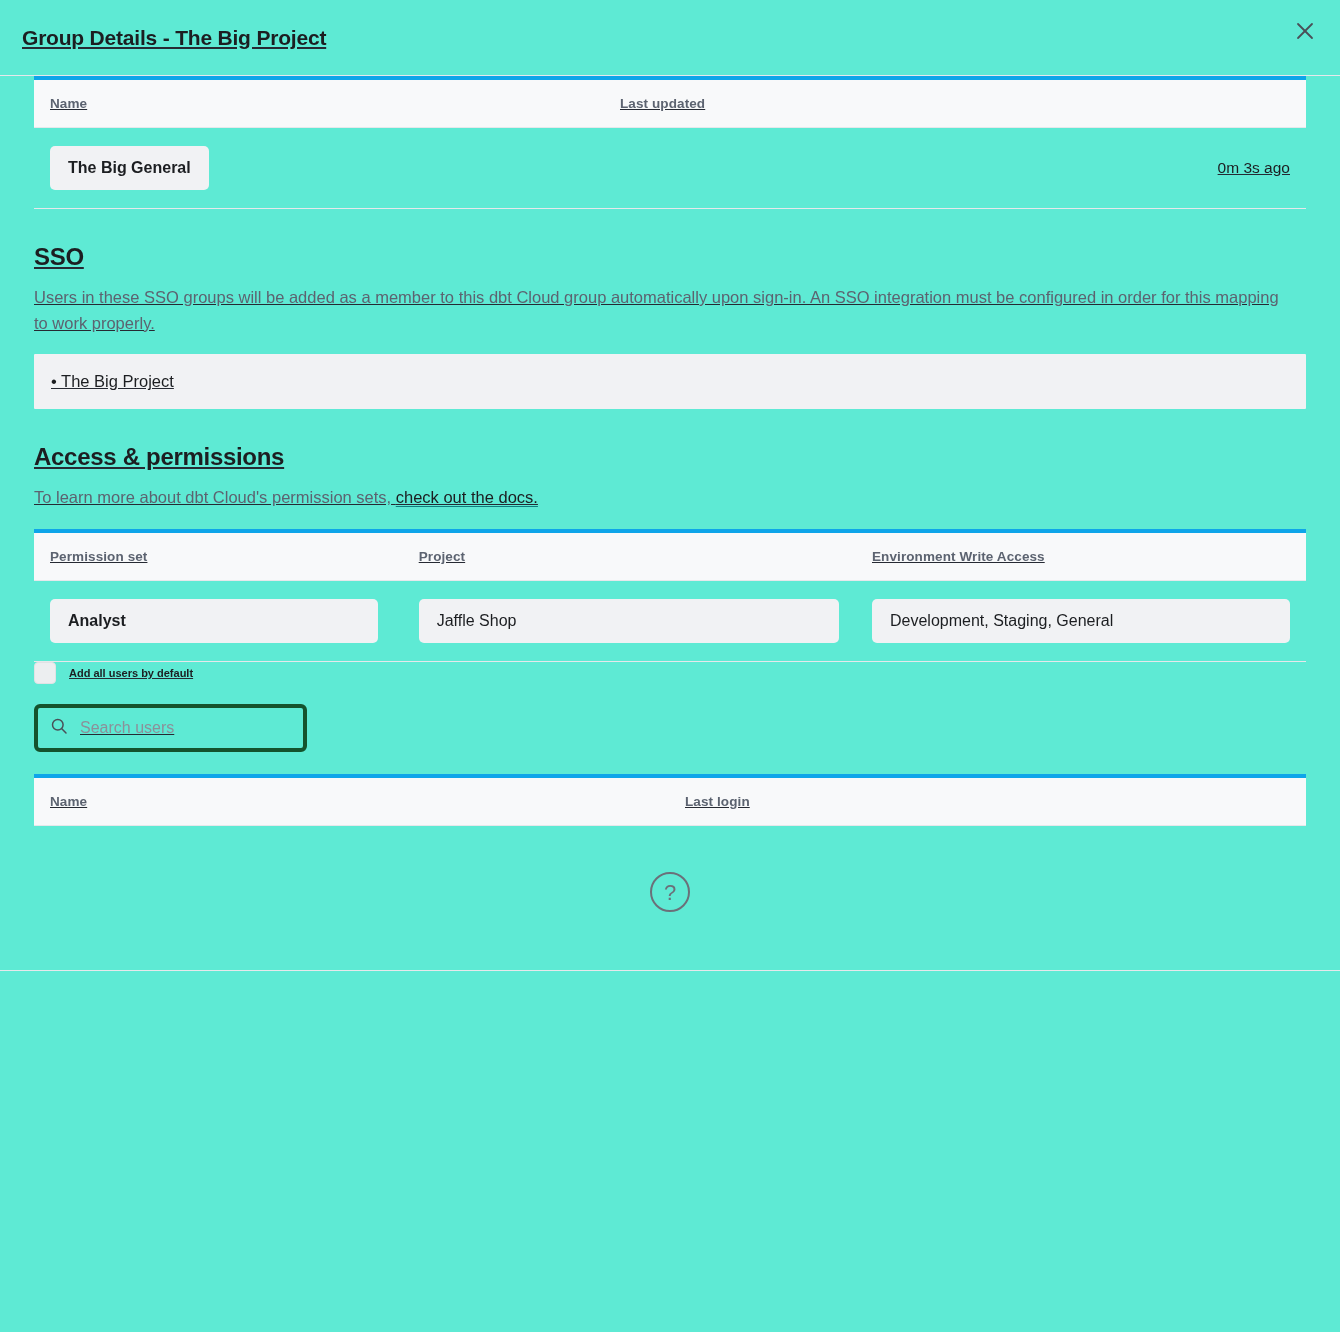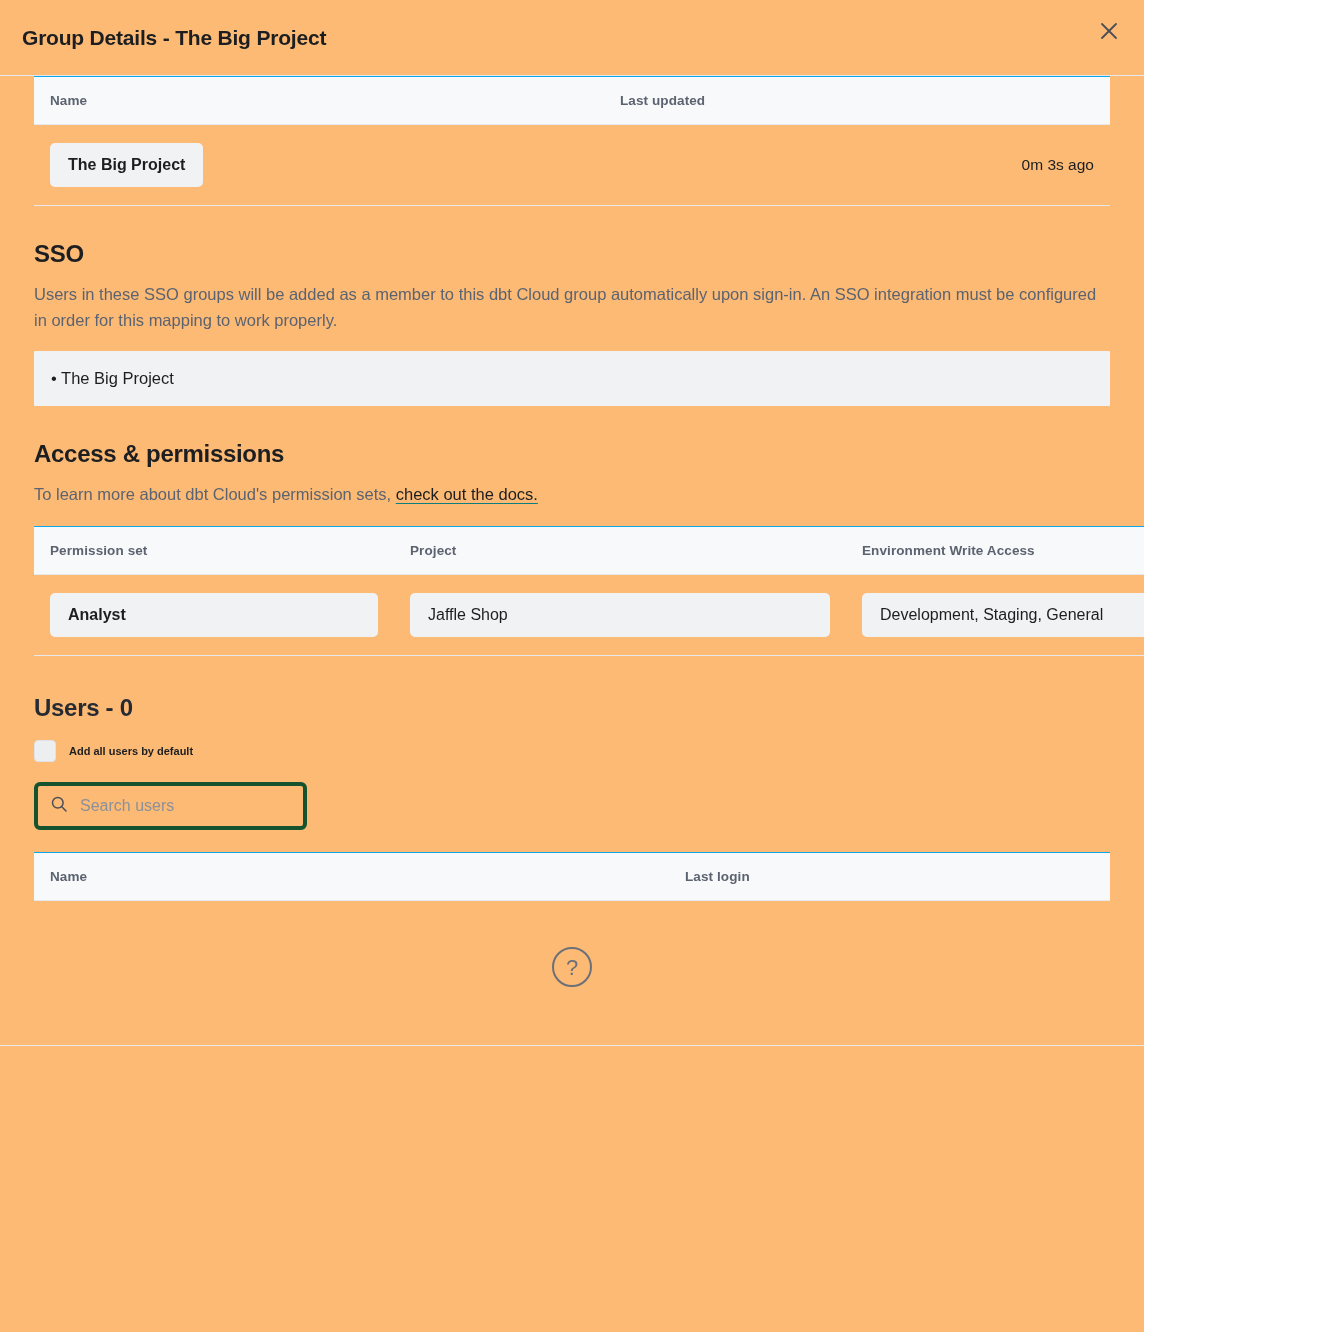--- a/index.html
+++ b/index.html
@@ -4,25 +4,26 @@
 <style>
   * { box-sizing: border-box; }
   html, body {
     margin: 0;
     padding: 0;
     background: #ffffff;
     font-family: "Liberation Sans", sans-serif;
     color: #262a33;
   }
   .page {
-    width: 1144px;
+    width: 1340px;
     min-height: 1332px;
     position: relative;
-    background: #fdba74;
+    background: #5eead4;
     overflow: hidden;
+    text-decoration: underline;
   }
 
   
   .modal-header {
     height: 76px;
     border-bottom: 1px solid #e6e8eb;
     display: flex;
     align-items: center;
     padding: 0 24px 0 22px;
     position: relative;
@@ -55,21 +56,21 @@
   .tbl {
     width: 100%;
     border-collapse: collapse;
   }
   .tbl thead th {
     text-align: left;
     font-size: 13.5px;
     font-weight: bold;
     color: #5c6370;
     background: #f8f9fa;
-    border-top: 1px solid #0ea5e9;
+    border-top: 4px solid #0ea5e9;
     border-bottom: 1px solid #e6e8eb;
     padding: 16px 16px;
     letter-spacing: 0.1px;
   }
   .tbl tbody td {
     padding: 18px 16px;
     border-bottom: 1px solid #e6e8eb;
     font-size: 15.5px;
     vertical-align: middle;
   }
@@ -210,21 +211,21 @@
     <table class="tbl">
       <thead>
         <tr>
           <th style="width:570px;">Name</th>
           <th>Last updated</th>
         </tr>
       </thead>
       <tbody>
         <tr>
           <td>
-            <span class="chip">The Big Project</span>
+            <span class="chip">The Big General</span>
           </td>
           <td class="plain-cell">0m 3s ago</td>
         </tr>
       </tbody>
     </table>
 
     <div class="section-title">SSO</div>
     <p class="section-desc">Users in these SSO groups will be added as a member to this dbt Cloud group automatically upon sign-in. An SSO integration must be configured in order for this mapping to work properly.</p>
     <div class="sso-box">
       <div>• The Big Project</div>
@@ -251,21 +252,20 @@
           <td>
             <span class="chip normal" style="min-width:420px;">Jaffle Shop</span>
           </td>
           <td>
             <span class="chip normal" style="min-width:418px;">Development, Staging, General</span>
           </td>
         </tr>
       </tbody>
     </table>
 
-    <div class="users-title">Users - 0</div>
 
     <div class="checkbox-row">
       <div class="checkbox"></div>
       <div class="checkbox-label">Add all users by default</div>
     </div>
 
     <div class="search-wrap">
       <span>
         <svg width="18" height="18" viewBox="0 0 18 18" aria-hidden="true">
           <circle cx="7.8" cy="7.8" r="5.3" fill="none" stroke="#4a4f57" stroke-width="1.5"></circle>

